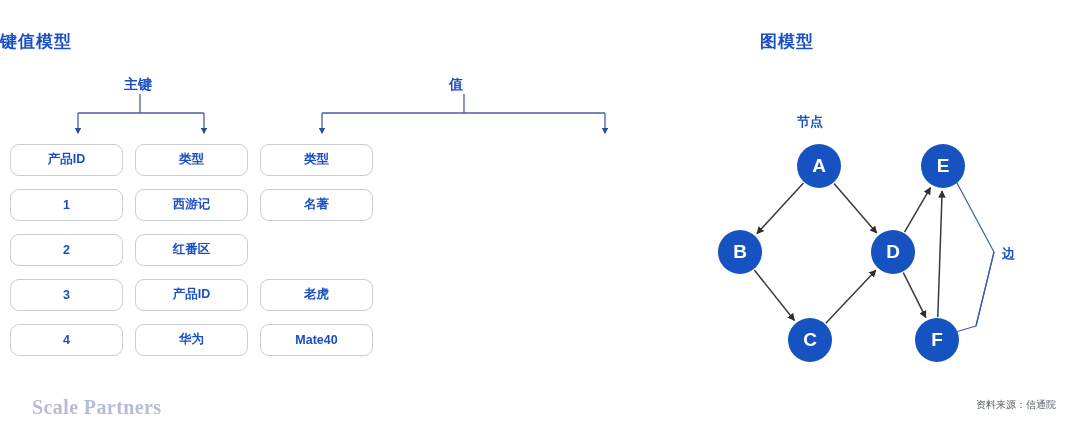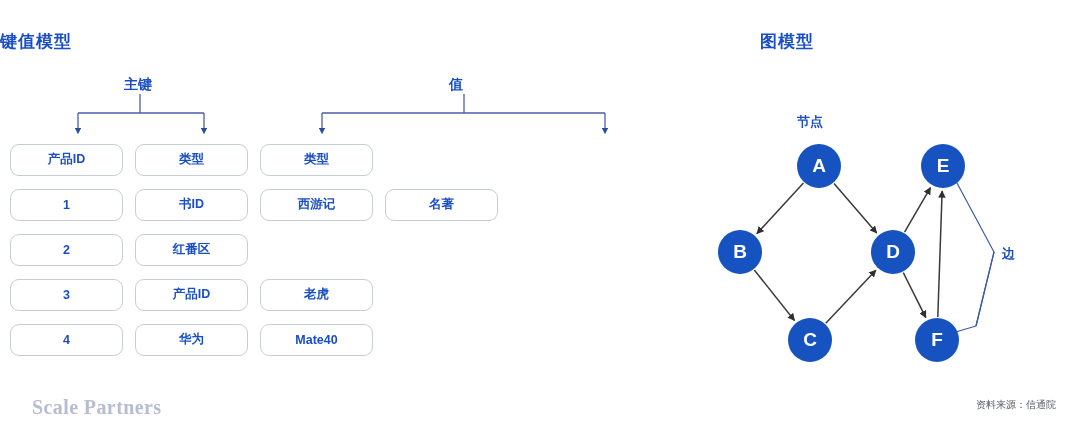--- a/index.html
+++ b/index.html
@@ -164,21 +164,20 @@
 </svg>
 
 <div id="kv-table">
     <div class="kv-row">
       <div class="kv-cell">产品ID</div>
       <div class="kv-cell">类型</div>
       <div class="kv-cell">类型</div>
     </div>
     <div class="kv-row">
       <div class="kv-cell">1</div>
-      <div class="kv-cell">书ID</div>
       <div class="kv-cell">西游记</div>
       <div class="kv-cell">名著</div>
     </div>
     <div class="kv-row">
       <div class="kv-cell">2</div>
       <div class="kv-cell">红番区</div>
     </div>
     <div class="kv-row">
       <div class="kv-cell">3</div>
       <div class="kv-cell">产品ID</div>

